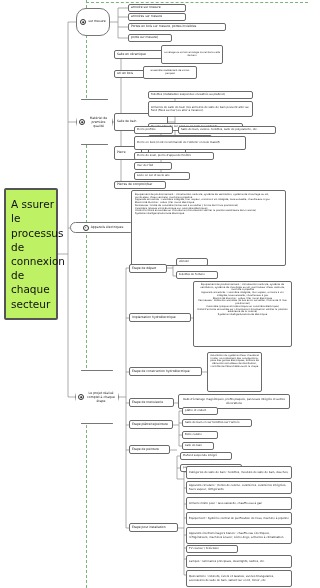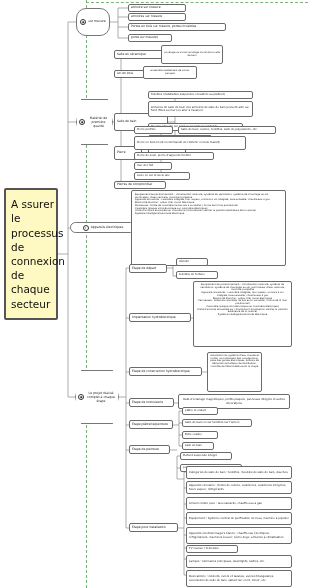--- a/index.html
+++ b/index.html
@@ -17,21 +17,21 @@
     background:#ffffff;border:1px solid #6b6b6b;border-radius:2px;
     padding:1px 2px;line-height:1.12;
     display:flex;align-items:center;
     overflow:hidden;
   }
   .box span{display:block;width:100%;}
 
   
   .root{
     position:absolute;left:4px;top:188px;width:54px;height:132px;
-    border:2px solid #555;background:#fef9c3;border-radius:2px;
+    border:2px solid #555;background:#bef264;border-radius:2px;
     display:flex;align-items:center;justify-content:flex-start;
     padding:8px 5px;box-sizing:border-box;
     font-size:10.5px;line-height:1.35;font-weight:400;color:#111;
   }
 
   
   .cap{
     position:absolute;box-sizing:border-box;background:#fff;
     border:1px solid #777;border-radius:10px;
     display:flex;align-items:center;justify-content:center;

